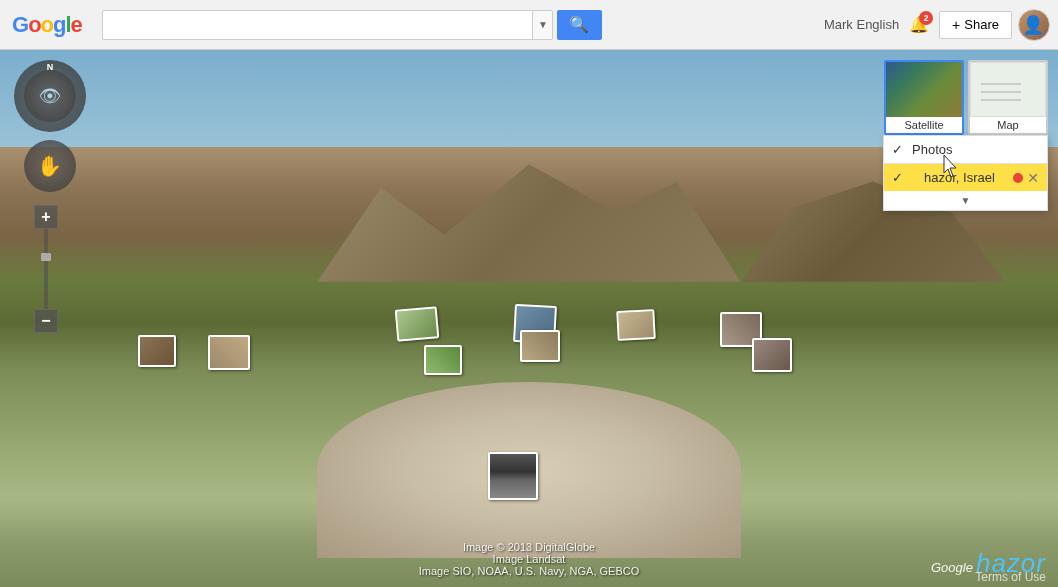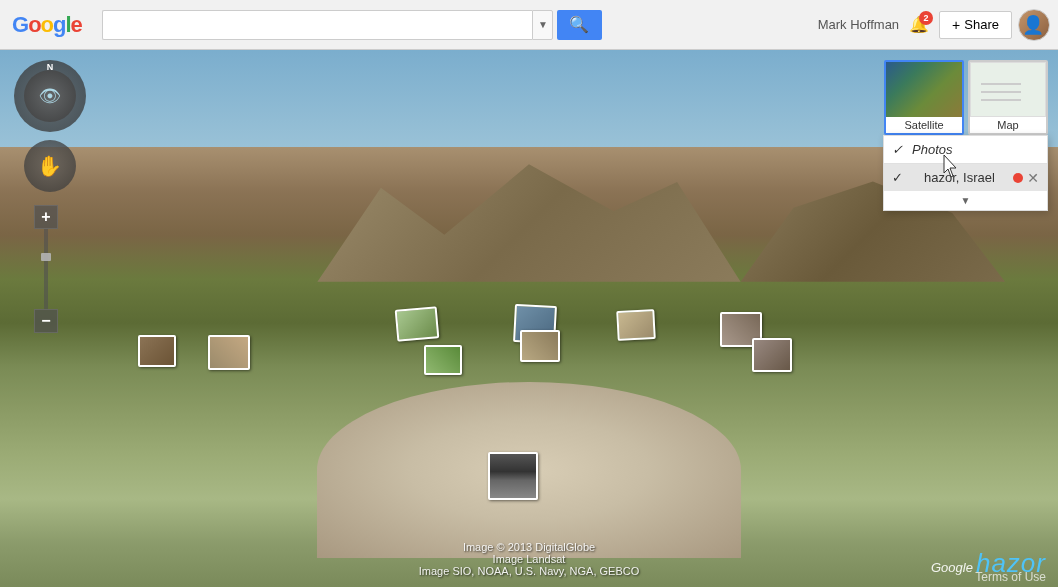--- a/index.html
+++ b/index.html
@@ -420,40 +420,39 @@
     }
 
     .menu-item {
       padding: 6px 16px 6px 28px;
       font-size: 13px;
       cursor: pointer;
       display: flex;
       align-items: flex-start;
       position: relative;
       color: #333;
-      font-style: italic;
     }
 
     .menu-item.checked::before {
       content: '✓';
       position: absolute;
       left: 8px;
       font-size: 13px;
       color: #333;
     }
 
     .menu-item-with-actions {
       padding: 6px 8px 6px 40px;
       font-size: 13px;
       display: flex;
       align-items: center;
       justify-content: space-between;
       cursor: pointer;
       position: relative;
-      background: #e5e5e5;
+      background: #fde047;
       color: #333;
     }
 
     .menu-item-with-actions.checked::before {
       content: '✓';
       position: absolute;
       left: 8px;
       font-size: 13px;
       color: #333;
     }
@@ -571,21 +570,21 @@
     <input id="search-input" type="text" placeholder="" style="">
     <div id="search-dropdown">
       <span style="font-size:10px; color:#666;">▼</span>
     </div>
     <button id="search-button">
       <span style="color:white; font-size:16px;">🔍</span>
     </button>
   </div>
 
   <div id="user-area">
-    <span id="username">Mark Hoffman</span>
+    <span id="username">Mark English</span>
     <div id="notification-bell">
       <span style="font-size:16px; color:#555;">🔔</span>
       <span class="badge">2</span>
     </div>
     <button id="share-button">
       <span style="font-size:14px;">+</span>
       <span>Share</span>
     </button>
     <div id="avatar" style="background:linear-gradient(135deg,#C4956A,#8B6040); display:flex; align-items:center; justify-content:center;">
       <span style="font-size:18px;">👤</span>

